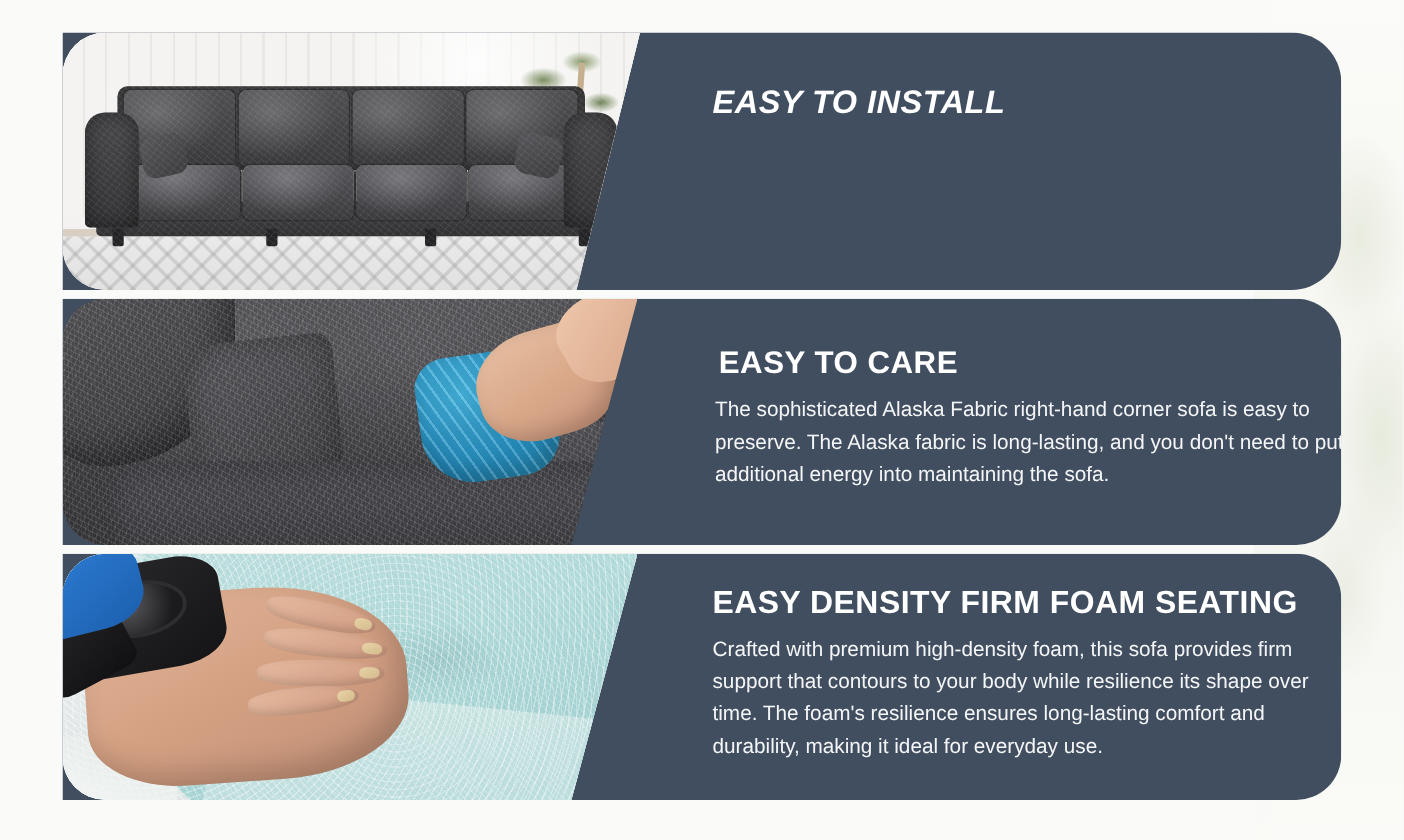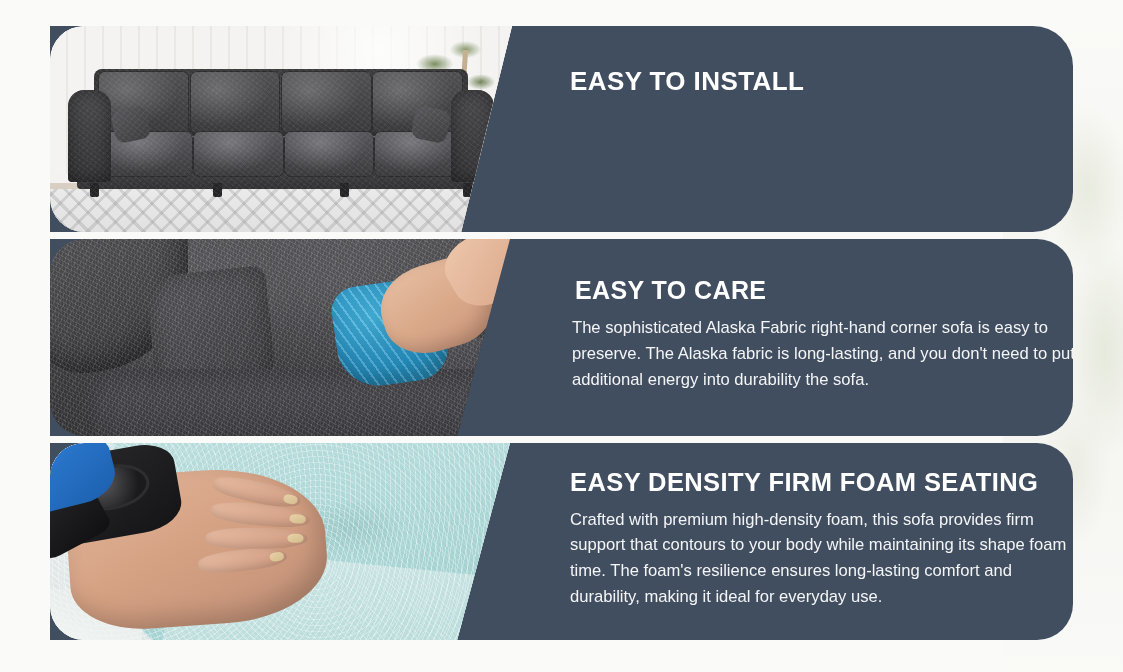--- a/index.html
+++ b/index.html
@@ -53,21 +53,21 @@
     height: 672px;
   }
 
   .card {
     position: absolute;
     left: 50px;
     width: 1023px;
     overflow: hidden;
   }
 
-  .card-1 { top: 26px;  height: 206px; }
+  .card-1 { top: 26px;  height: 206px; font-style: italic; }
   .card-2 { top: 239px; height: 197px; }
   .card-3 { top: 443px; height: 197px; }
 
   
   .panel {
     position: absolute;
     top: 0;
     right: 0;
     width: 1023px;
     height: 100%;
@@ -489,21 +489,21 @@
               <div class="care-cloth-folds"></div>
             </div>
             <div class="care-hand"></div>
             <div class="care-arm"></div>
           </div>
         </div>
       </div>
 
       <div class="text">
         <div class="heading">EASY TO CARE</div>
-        <div class="body-copy">The sophisticated Alaska Fabric right-hand corner sofa is easy to preserve. The Alaska fabric is long-lasting, and you don't need to put additional energy into durability the sofa.</div>
+        <div class="body-copy">The sophisticated Alaska Fabric right-hand corner sofa is easy to preserve. The Alaska fabric is long-lasting, and you don't need to put additional energy into maintaining the sofa.</div>
       </div>
     </div>
 
     <div class="card card-3">
       <div class="panel"></div>
 
       <div class="photo">
         <div class="photo-round">
           <div class="photo-inner scene-foam">
             <div class="foam-bg"></div>
@@ -535,18 +535,18 @@
               <div class="watch-face"></div>
               <div class="watch-band"></div>
             </div>
             <div class="foam-sleeve"></div>
           </div>
         </div>
       </div>
 
       <div class="text">
         <div class="heading">EASY DENSITY FIRM FOAM SEATING</div>
-        <div class="body-copy">Crafted with premium high-density foam, this sofa provides firm support that contours to your body while maintaining its shape foam time. The foam's resilience ensures long-lasting comfort and durability, making it ideal for everyday use.</div>
+        <div class="body-copy">Crafted with premium high-density foam, this sofa provides firm support that contours to your body while resilience its shape over time. The foam's resilience ensures long-lasting comfort and durability, making it ideal for everyday use.</div>
       </div>
     </div>
 
   </div>
 </div>
 
 </body></html>

